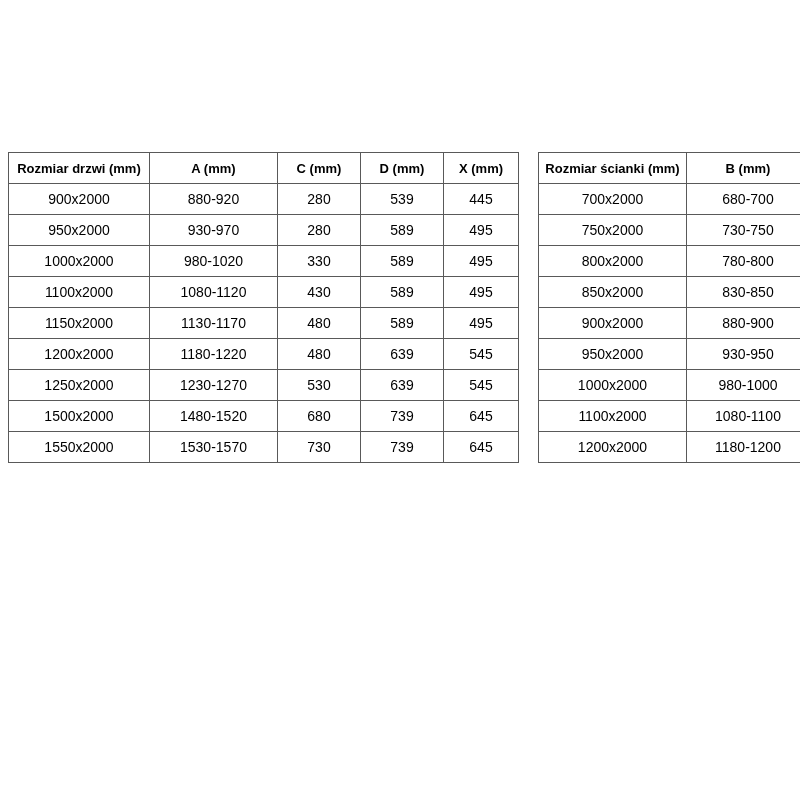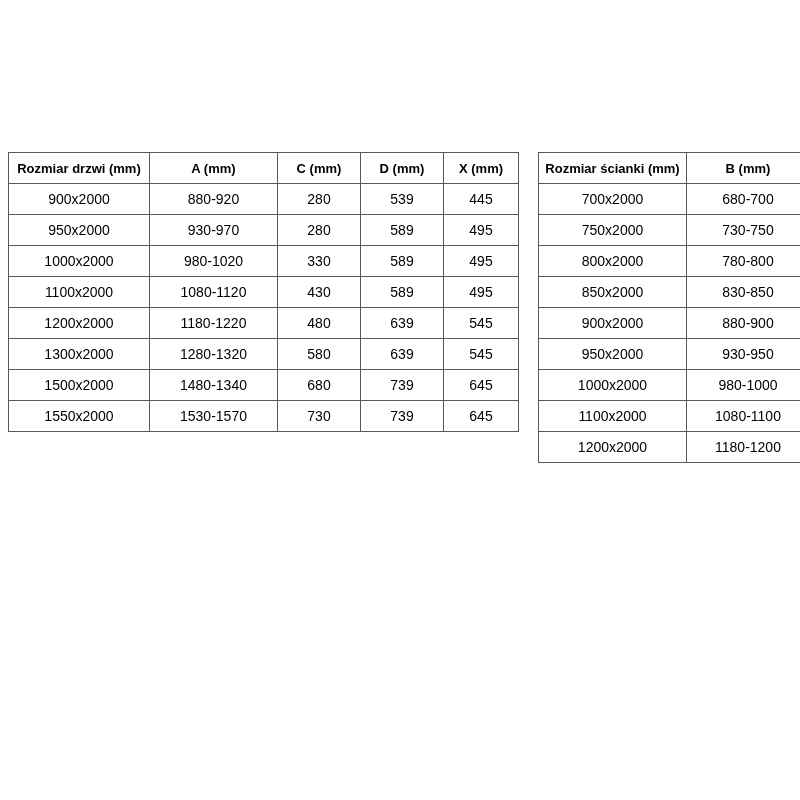--- a/index.html
+++ b/index.html
@@ -95,36 +95,43 @@
           <td>495</td>
         </tr>
         <tr>
           <td>1100x2000</td>
           <td>1080-1120</td>
           <td>430</td>
           <td>589</td>
           <td>495</td>
         </tr>
         <tr>
+          <td>1150x2000</td>
+          <td>1130-1170</td>
+          <td>480</td>
+          <td>589</td>
+          <td>495</td>
+        </tr>
+        <tr>
           <td>1200x2000</td>
           <td>1180-1220</td>
           <td>480</td>
           <td>639</td>
           <td>545</td>
         </tr>
         <tr>
-          <td>1300x2000</td>
-          <td>1280-1320</td>
-          <td>580</td>
+          <td>1250x2000</td>
+          <td>1230-1270</td>
+          <td>530</td>
           <td>639</td>
           <td>545</td>
         </tr>
         <tr>
           <td>1500x2000</td>
-          <td>1480-1340</td>
+          <td>1480-1520</td>
           <td>680</td>
           <td>739</td>
           <td>645</td>
         </tr>
         <tr>
           <td>1550x2000</td>
           <td>1530-1570</td>
           <td>730</td>
           <td>739</td>
           <td>645</td>

